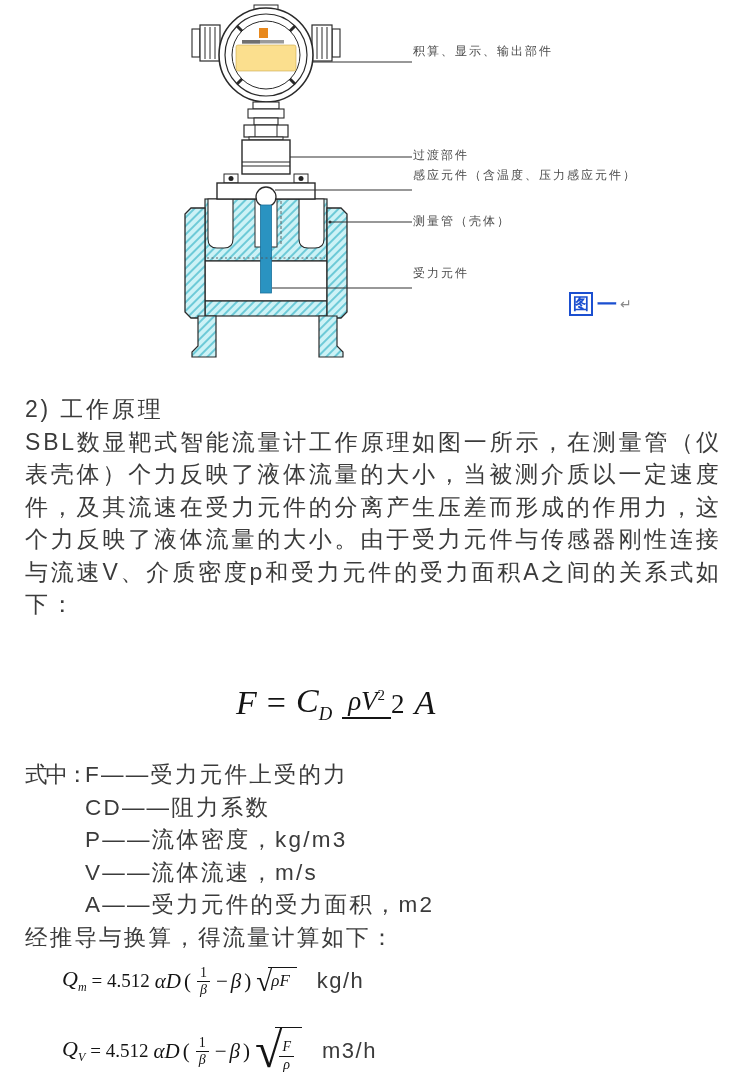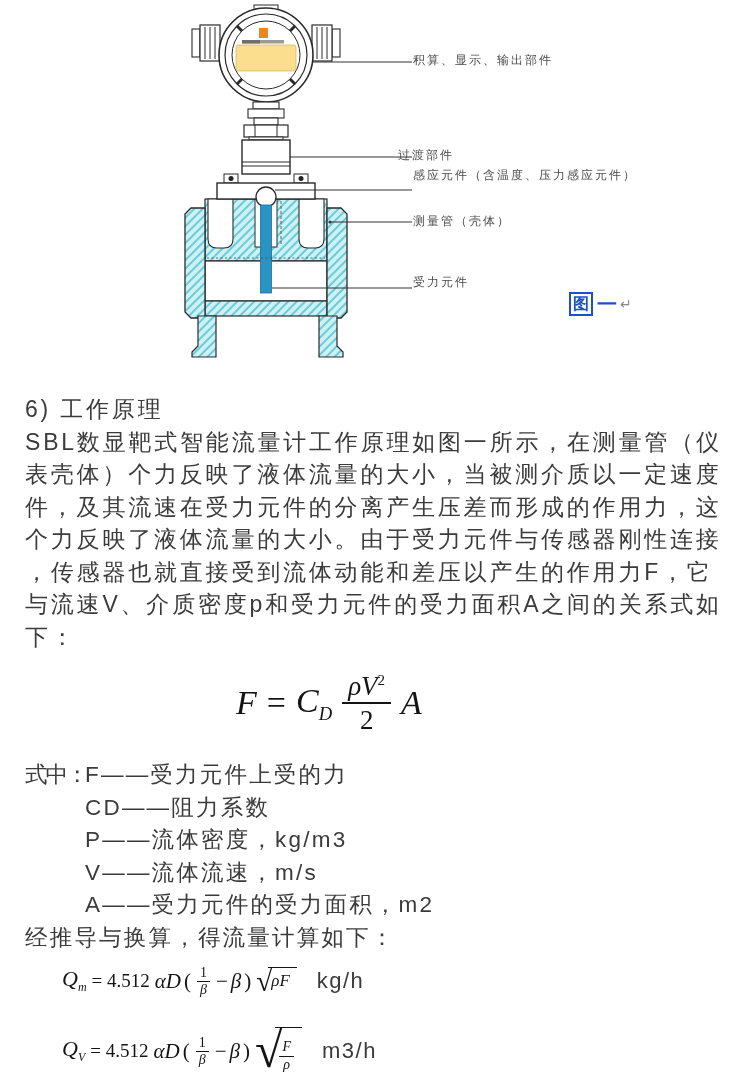--- a/index.html
+++ b/index.html
@@ -33,21 +33,21 @@
   .where .ln{font-size:22.5px;letter-spacing:2.2px;}
   .where .ind{padding-left:60px;}
   .wlabel{display:inline-block;width:60px;letter-spacing:-2px;}
 
   
   .math{font-family:"Liberation Serif", serif;font-style:italic;color:#141414;}
   .rm{font-style:normal;}
   .f1{position:absolute;left:236px;top:666px;height:74px;display:flex;align-items:center;font-size:34px;}
   .f1 .eq{font-style:normal;margin:0 10px;}
   .f1 sub{font-size:0.55em;font-style:italic;}
-  .frac{display:inline-flex;flex-direction:column;align-items:center;line-height:1.05;margin:0 10px;font-size:27px;}
+  .frac{display:inline-flex;align-items:center;line-height:1.05;margin:0 10px;font-size:27px;}
   .frac .num{border-bottom:2px solid #141414;padding:0 6px 2px;}
   .frac .den{padding-top:2px;}
   .frac sup{font-size:15px;font-style:normal;}
 
   .f2,.f3{position:absolute;left:62px;display:flex;align-items:center;font-size:21px;}
   .f2{top:952px;height:58px;}
   .f3{top:1018px;height:66px;}
   .f2 sub,.f3 sub{font-size:12px;font-style:italic;}
   .smallfrac{display:inline-flex;flex-direction:column;align-items:center;font-size:14px;line-height:1.1;margin:0 3px;}
   .smallfrac .num{border-bottom:1.3px solid #141414;padding:0 3px 1px;}
@@ -140,39 +140,38 @@
     <line x1="29" y1="255" x2="147" y2="255" stroke="#555555" stroke-width="0.9" stroke-dasharray="2,2.5"></line>
 
     <line x1="135" y1="59" x2="234" y2="59" stroke="#333333" stroke-width="1.2"></line>
     <line x1="112" y1="154" x2="234" y2="154" stroke="#333333" stroke-width="1.2"></line>
     <line x1="97" y1="187" x2="234" y2="187" stroke="#333333" stroke-width="1.2"></line>
     <circle cx="152" cy="219" r="1.6" fill="#333333"></circle>
     <line x1="152" y1="219" x2="234" y2="219" stroke="#333333" stroke-width="1.2"></line>
     <line x1="94" y1="285" x2="234" y2="285" stroke="#333333" stroke-width="1.2"></line>
   </svg>
 
-  <div class="part-label" style="left:413px;top:53px;">积算、显示、输出部件</div>
-  <div class="part-label" style="left:398px;top:148px;">过渡部件</div>
+  <div class="part-label" style="left:413px;top:44px;">积算、显示、输出部件</div>
+  <div class="part-label" style="left:413px;top:148px;">过渡部件</div>
   <div class="part-label" style="left:413px;top:168px;">感应元件（含温度、压力感应元件）</div>
   <div class="part-label" style="left:413px;top:214px;">测量管（壳体）</div>
-  <div class="part-label" style="left:413px;top:275px;">受力元件</div>
+  <div class="part-label" style="left:413px;top:266px;">受力元件</div>
 
   <div class="fig-cap">
     <span class="cap-box">图</span>
     <span class="cap-dash">一</span>
     <span class="cap-ret">↵</span>
   </div>
 
   <div class="bodytext">
-    <div class="ln">6) 工作原理</div>
+    <div class="ln">2) 工作原理</div>
     <div class="ln">SBL数显靶式智能流量计工作原理如图一所示，在测量管（仪</div>
     <div class="ln">表壳体）个力反映了液体流量的大小，当被测介质以一定速度</div>
     <div class="ln">件，及其流速在受力元件的分离产生压差而形成的作用力，这</div>
     <div class="ln">个力反映了液体流量的大小。由于受力元件与传感器刚性连接</div>
-    <div class="ln">，传感器也就直接受到流体动能和差压以产生的作用力F，它</div>
     <div class="ln">与流速V、介质密度p和受力元件的受力面积A之间的关系式如</div>
     <div class="ln">下：</div>
   </div>
 
   <div class="f1 math">
     <span>F</span>
     <span class="eq">=</span>
     <span><span>C</span><sub>D</sub></span>
     <span class="frac">
       <span class="num"><span>ρV</span><sup>2</sup></span>

